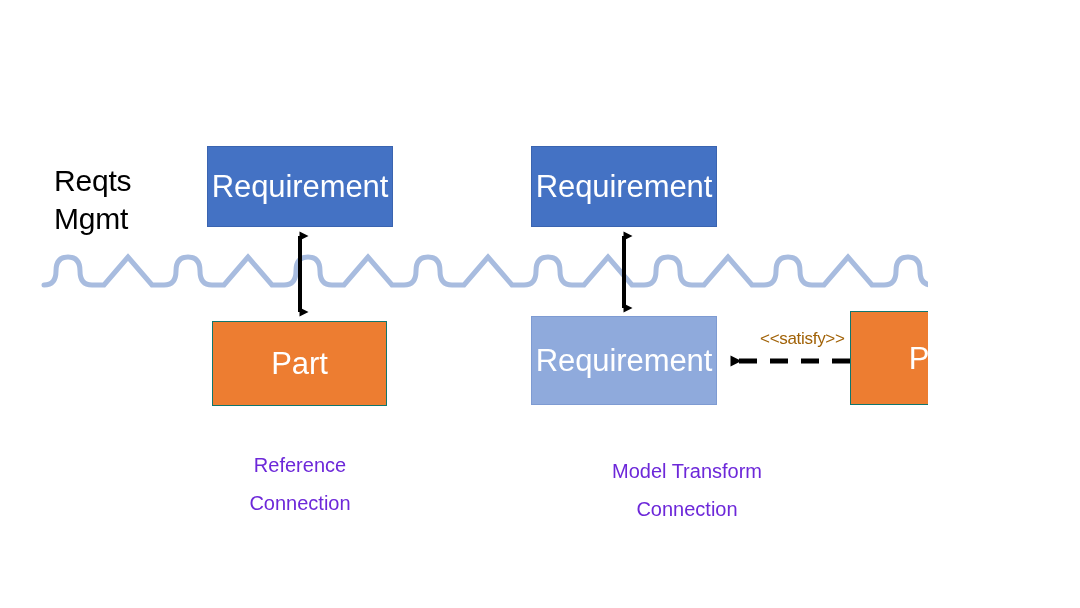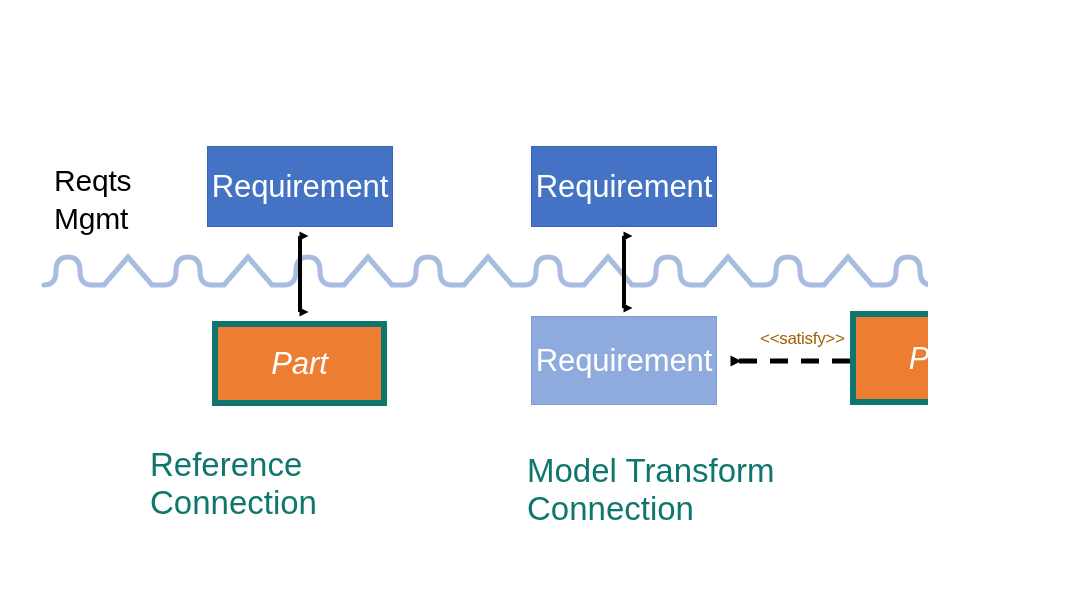--- a/index.html
+++ b/index.html
@@ -39,21 +39,21 @@
     display: flex;
     align-items: center;
     justify-content: center;
     color: #ffffff;
     font-size: 31px;
     font-family: "Liberation Sans", sans-serif;
     line-height: 1;
     letter-spacing: -0.1px;
   }
   .node.blue   { background: #4472C4; border: 1px solid #3a64b0; }
-  .node.orange { background: #ED7D31; border: 6px solid #0f766e; font-style: italic; }
+  .node.orange { background: #ED7D31; border: 1px solid #0f766e; }
   .node.lightblue { background: #8FAADC; border: 1px solid #7e9bd2; }
 
   #node-req-left    { left: 207px; top: 146px; width: 186px; height: 81px; }
   #node-part-left   { left: 212px; top: 321px; width: 175px; height: 85px; }
   #node-req-mid-top { left: 531px; top: 146px; width: 186px; height: 81px; }
   #node-req-mid-bot { left: 531px; top: 316px; width: 186px; height: 89px; }
   #node-part-right  { left: 850px; top: 311px; width: 174px; height: 94px; }
 
   
   #overlay {
@@ -72,22 +72,23 @@
     font-size: 17px;
     color: #a16207;
     font-family: "Liberation Sans", sans-serif;
     white-space: pre;
     letter-spacing: -0.3px;
   }
 
   
   .caption {
     position: absolute;
-    color: #0f766e;
-    font-size: 33px;
+    text-align: center;
+    color: #6d28d9;
+    font-size: 20px;
     line-height: 38px;
     font-family: "Liberation Sans", sans-serif;
     white-space: pre-line;
   }
   #caption-left  { left: 150px; top: 446px; width: 300px; }
   #caption-right { left: 527px; top: 452px; width: 320px; }
 </style>
 </head>
 <body>
 

